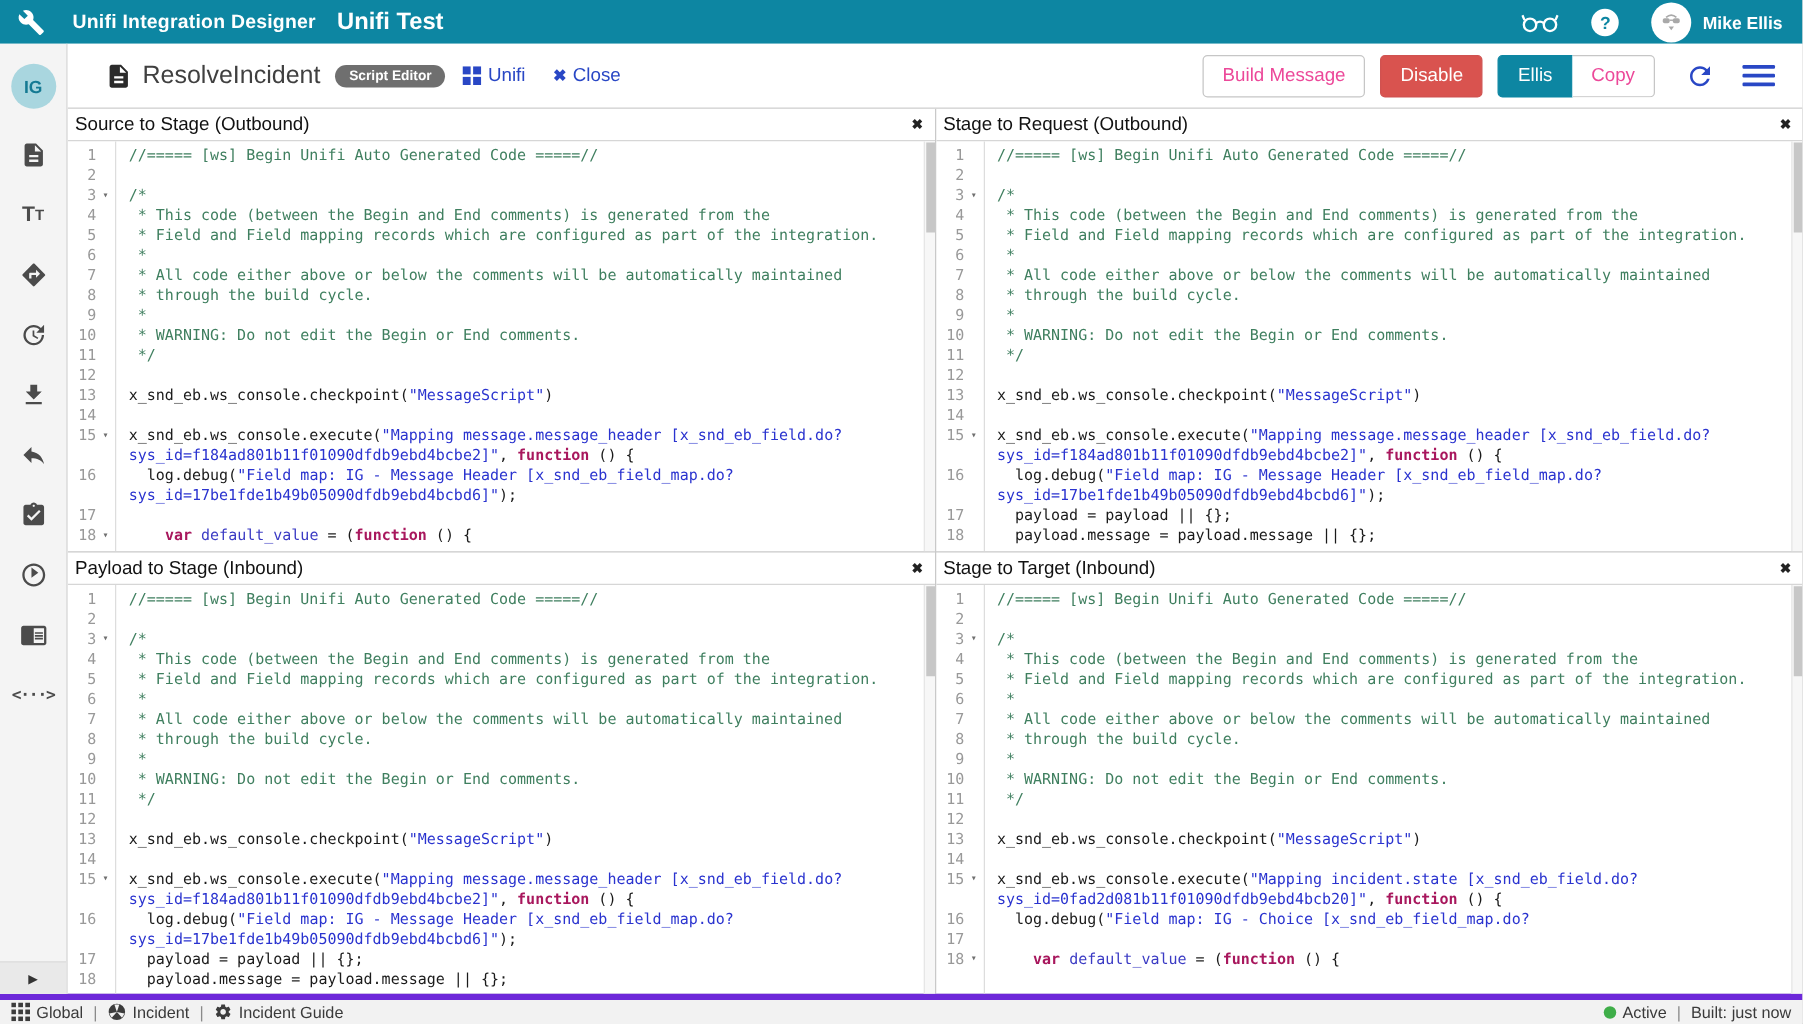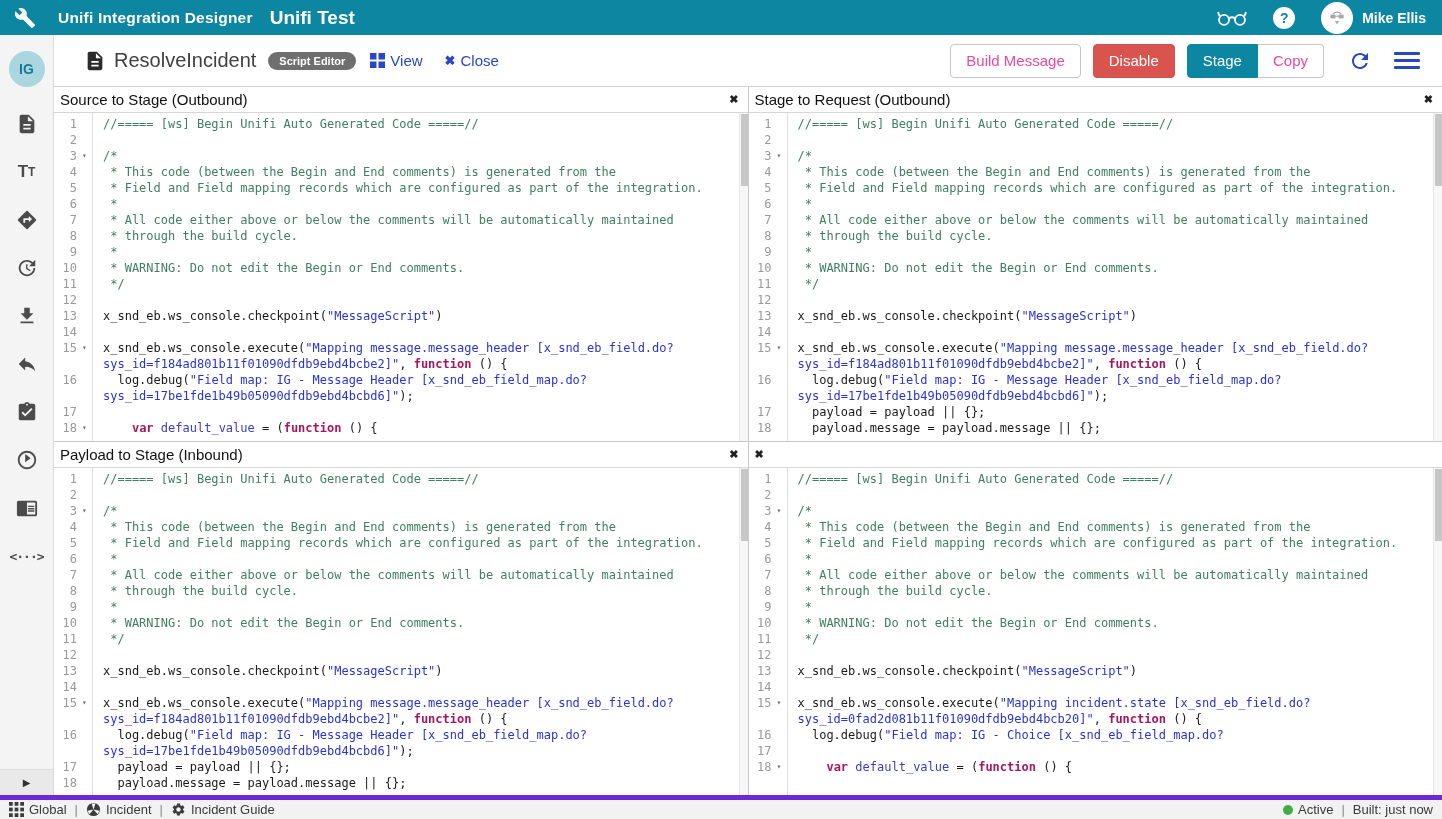--- a/index.html
+++ b/index.html
@@ -186,30 +186,30 @@
         <span class="badge">Script Editor</span>
         <span class="tb-link">
           <svg width="15" height="15" viewBox="0 0 15 15">
               <g fill="#2947c5">
                 <rect width="6.5" height="6.5"></rect>
                 <rect x="8.5" width="6.5" height="6.5"></rect>
                 <rect y="8.5" width="6.5" height="6.5"></rect>
                 <rect x="8.5" y="8.5" width="6.5" height="6.5"></rect>
               </g>
             </svg>
-          <span>View</span>
+          <span>Unifi</span>
         </span>
         <span class="tb-link">
           <span class="x-glyph">✖</span>
           <span>Close</span>
         </span>
         <span class="tb-right">
           <button class="btn">Build Message</button>
           <button class="btn btn-danger">Disable</button>
-          <button class="btn btn-save">Stage</button>
+          <button class="btn btn-save">Ellis</button>
           <button class="btn btn-copy">Copy</button>
           <span class="refresh-ic">
               <svg viewBox="0 0 24 24" fill="currentColor">
                 <path d="M17.65 6.35C16.2 4.9 14.21 4 12 4c-4.42 0-7.99 3.58-7.99 8s3.57 8 7.99 8c3.73 0 6.84-2.55 7.73-6h-2.08c-.82 2.33-3.04 4-5.65 4-3.31 0-6-2.69-6-6s2.69-6 6-6c1.66 0 3.14.69 4.22 1.78L13 11h7V4l-2.35 2.35z"></path>
               </svg>
             </span>
           <span class="hamburger">
               <i></i>
               <i></i>
               <i></i>
@@ -630,20 +630,21 @@
                   <div class="code-rows"><div class="crow"><span class="tk-p">  payload.message = payload.message || {};</span></div></div>
                 </div>
               </div>
               <div class="vscroll">
                 <div class="vthumb"></div>
               </div>
             </div>
           </div>
           <div class="panel">
             <div class="panel-head">
+              <div class="panel-title">Stage to Target (Inbound)</div>
               <div class="panel-close">✖</div>
             </div>
             <div class="panel-body">
               <div class="code-scroll">
                 <div class="cm-line">
                   <div class="gutter">
                     <div class="lnum">1</div>
                     <div class="fold"></div>
                   </div>
                   <div class="code-rows"><div class="crow"><span class="tk-c">//===== [ws] Begin Unifi Auto Generated Code =====//</span></div></div>

